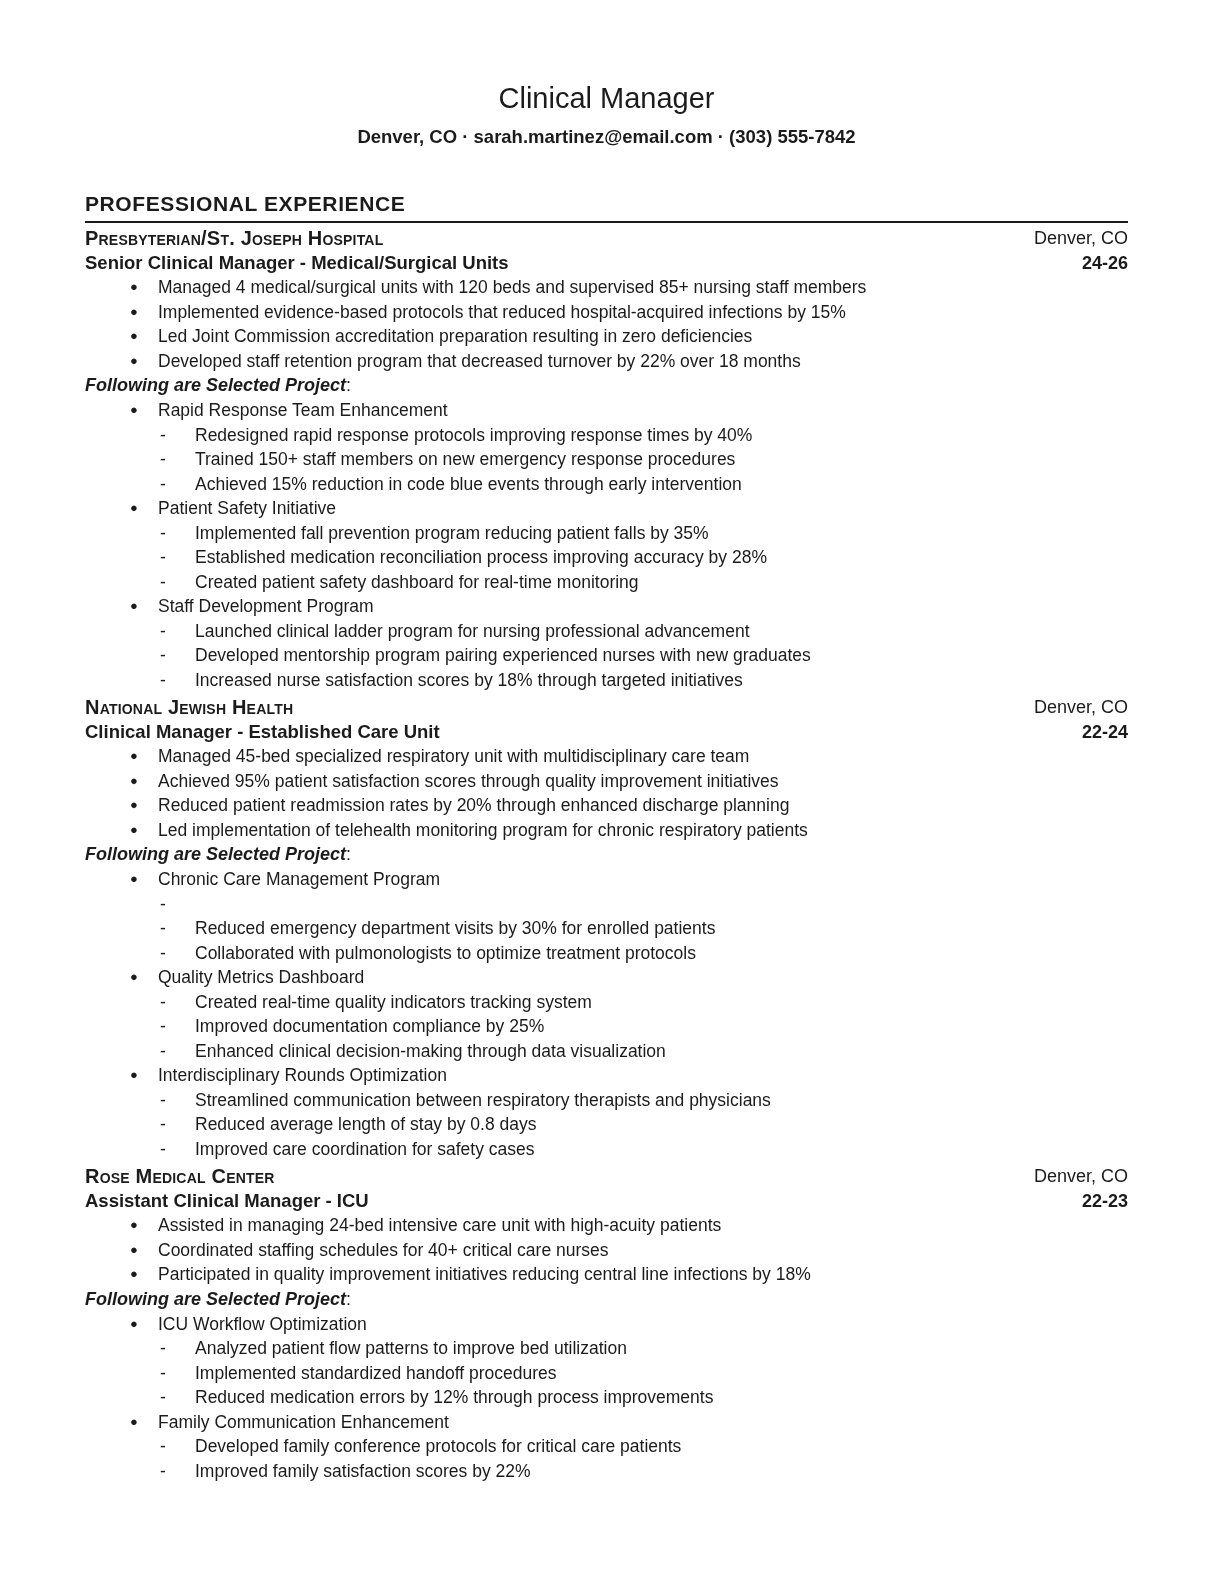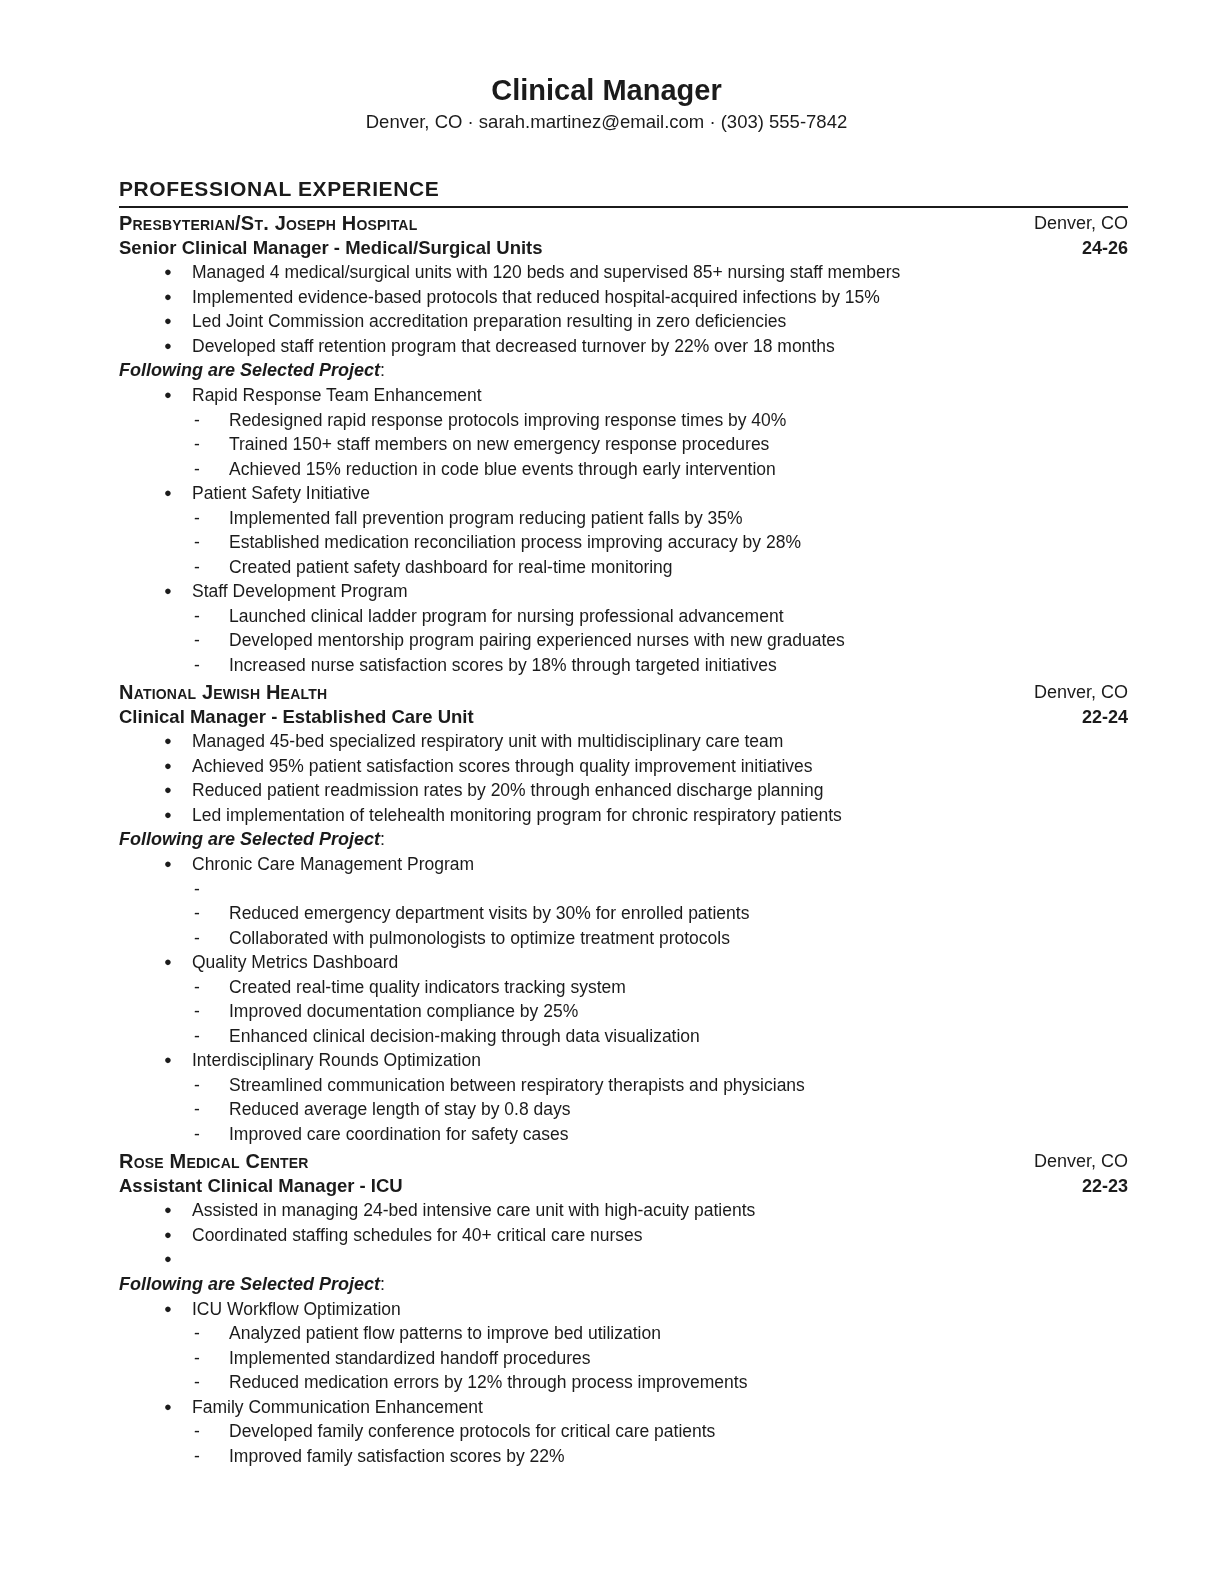--- a/index.html
+++ b/index.html
@@ -20,33 +20,33 @@
   }
   
   .header { text-align: center; }
   .name {
     margin: 0;
     font-size: 30px;
     font-weight: 700;
     line-height: 38px;
   }
   .role {
-    margin: 0;
+    margin: 8px;
     font-size: 29px;
-    font-weight: 700;
+    font-weight: 400;
     line-height: 37px;
   }
   .contact {
     margin-top: 1px;
     font-size: 18.5px;
-    font-weight: 400;
+    font-weight: 700;
     line-height: 24px;
   }
   
-  .section { margin-top: 42px; margin-left: 34px; }
+  .section { margin-top: 42px; }
   .section-title {
     margin: 0;
     font-size: 21px;
     font-weight: 700;
     letter-spacing: 0.6px;
     line-height: 26px;
   }
   .rule {
     border: none;
     border-top: 2.5px solid #1b1b1b;
@@ -324,20 +324,21 @@
             <li class="b1">
               <span class="marker">●</span>
               <span>Assisted in managing 24-bed intensive care unit with high-acuity patients</span>
             </li>
             <li class="b1">
               <span class="marker">●</span>
               <span>Coordinated staffing schedules for 40+ critical care nurses</span>
             </li>
             <li class="b1">
               <span class="marker">●</span>
+              <span>Participated in quality improvement initiatives reducing central line infections by 18%</span>
             </li>
           </ul>
           <div class="projects-label"><span>Following are Selected Project</span><span class="colon">:</span></div>
           <ul class="blist">
             <li>
               <div class="b1">
                 <span class="marker">●</span>
                 <span>ICU Workflow Optimization</span>
               </div>
               <ul class="blist">

